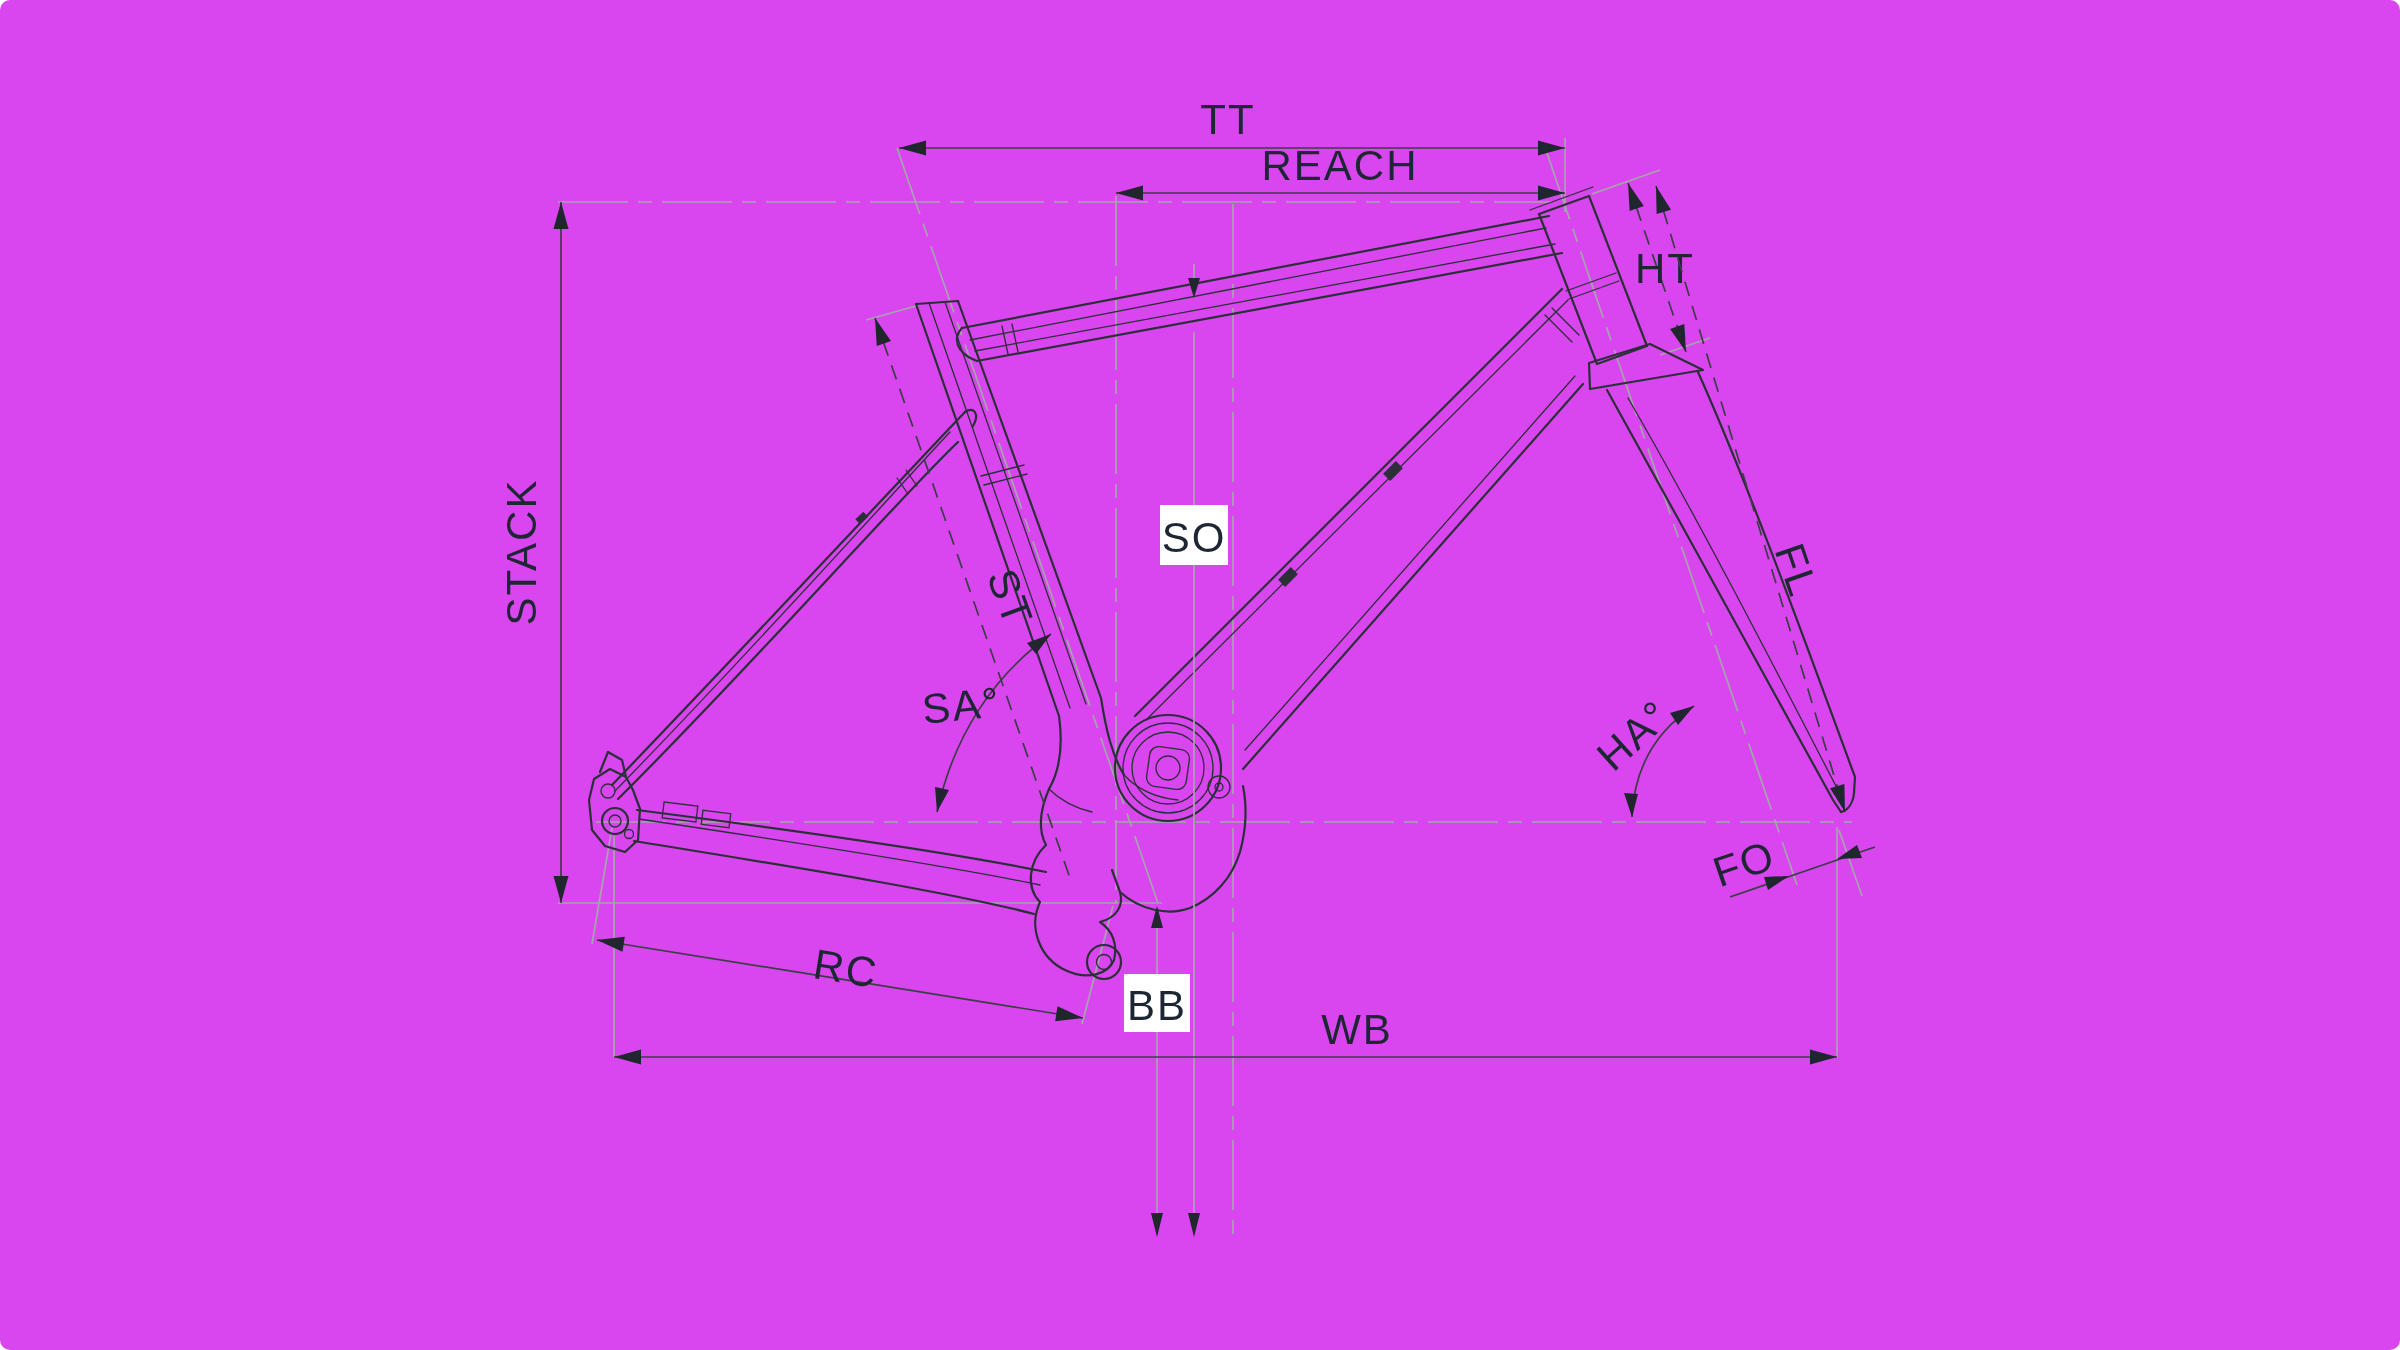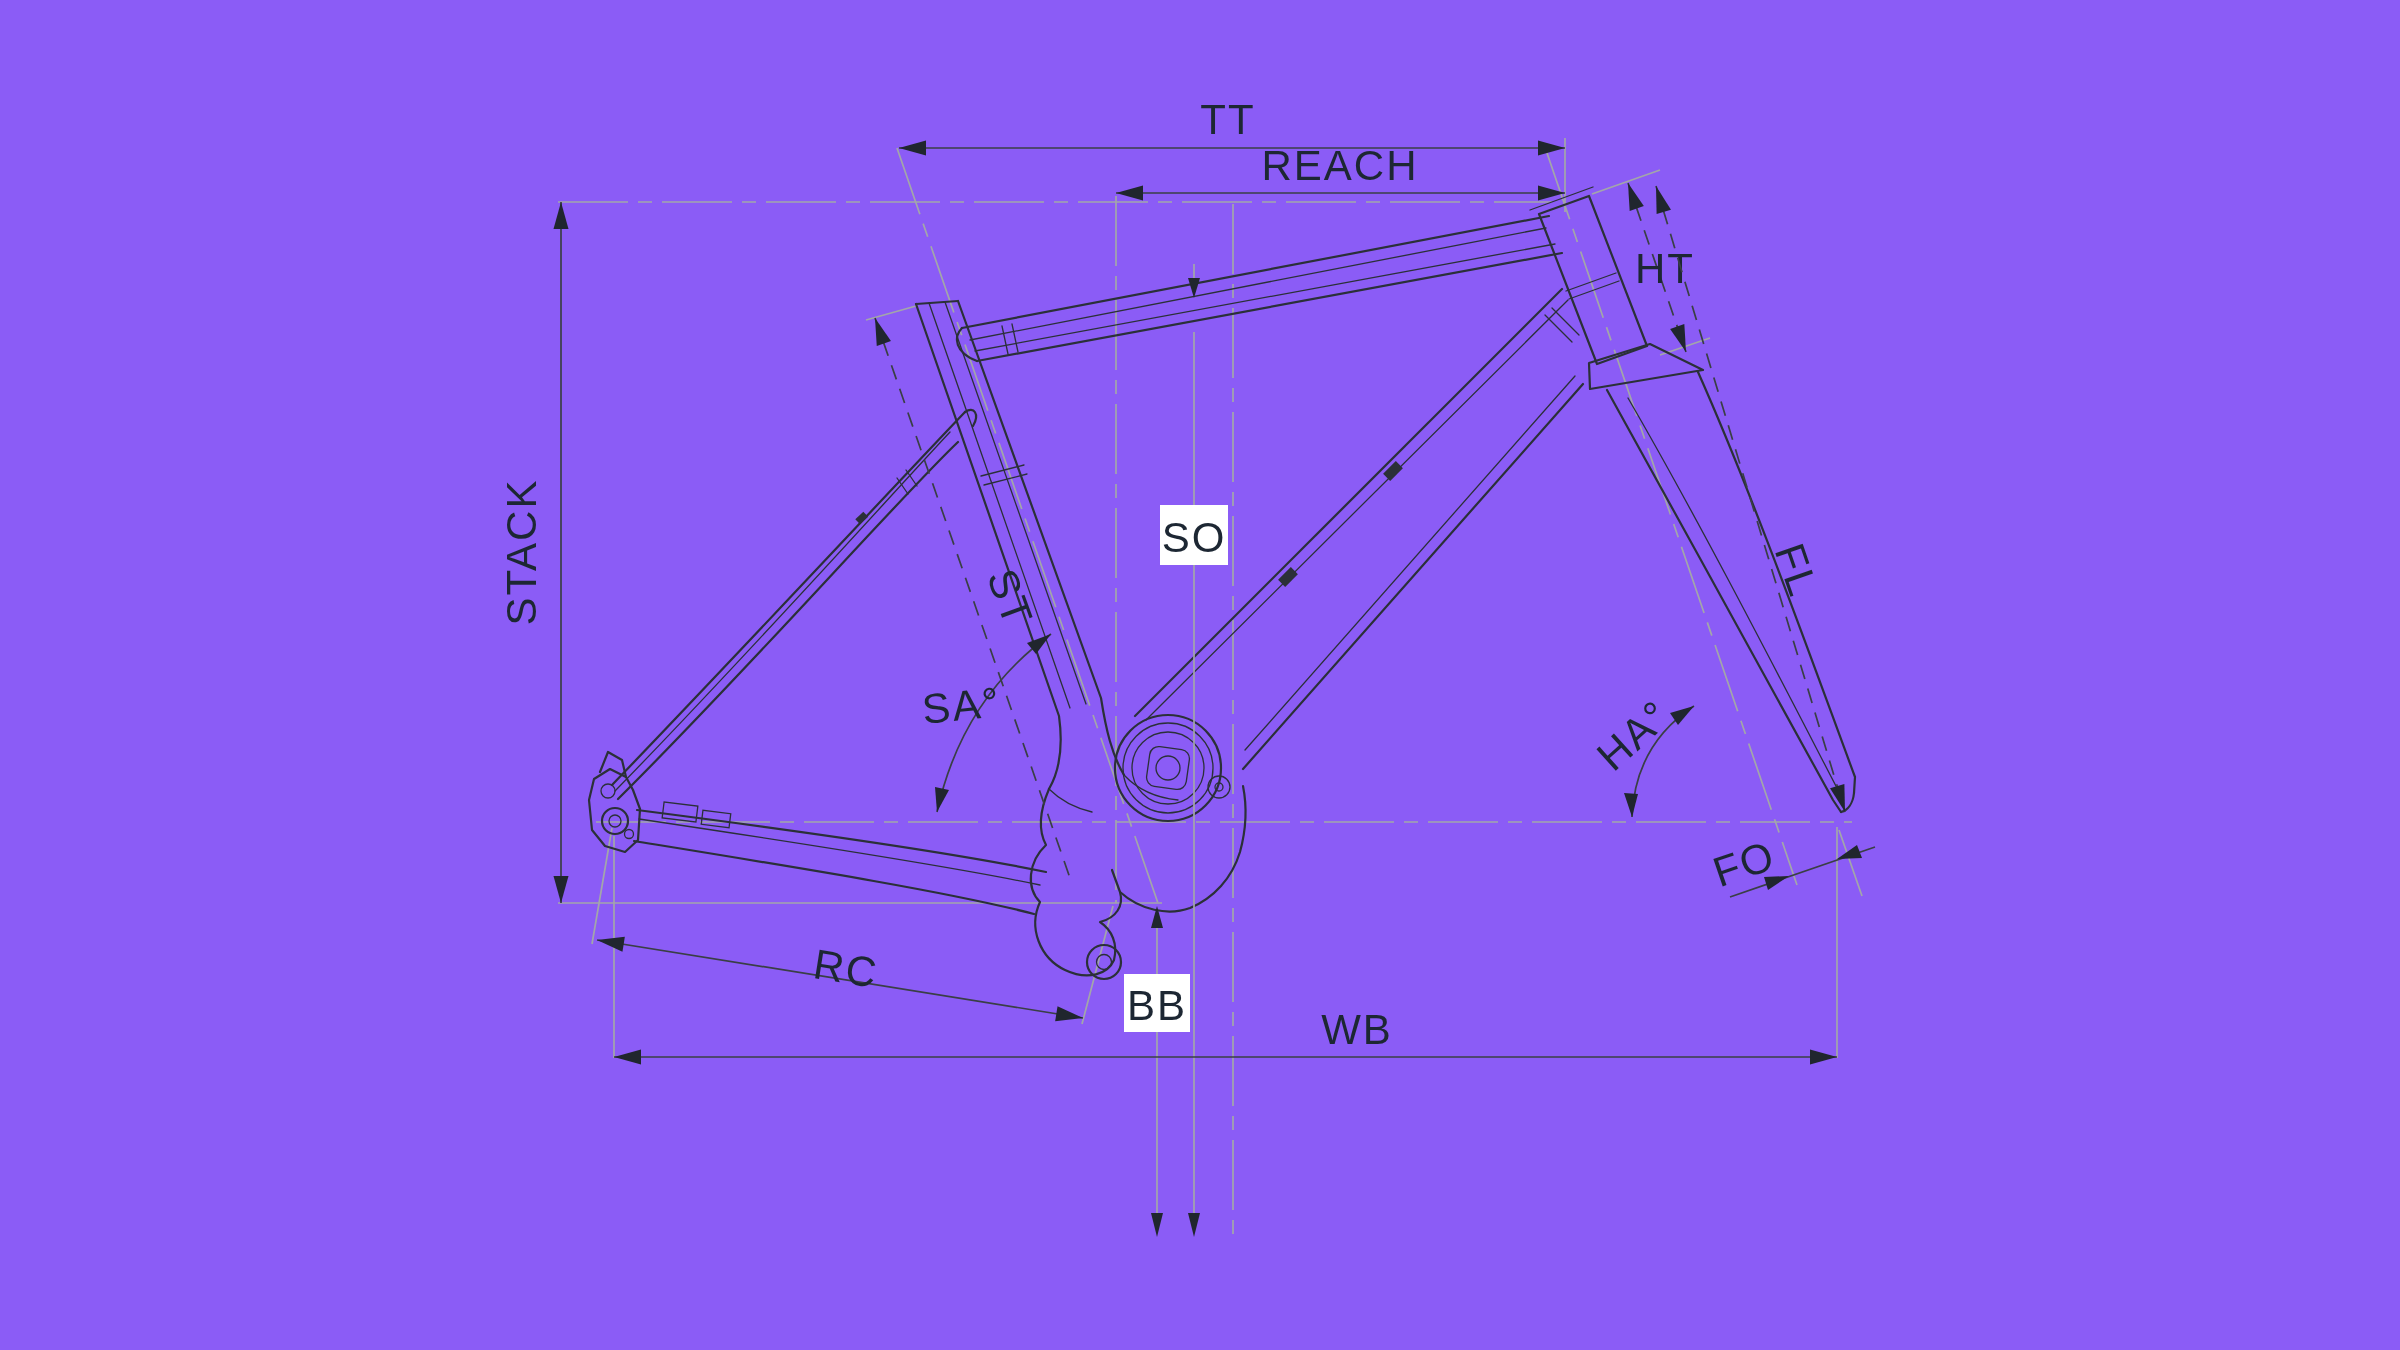--- a/index.html
+++ b/index.html
@@ -1,16 +1,16 @@
 <!DOCTYPE html>
 <html><head>
 <meta charset="utf-8">
 <style>
   html,body{margin:0;padding:0;background:#ffffff;}
-  .page{width:2400px;height:1350px;background:#8b5cf6;position:relative;overflow:hidden;}
+  .page{width:2400px;height:1350px;background:#d946ef;position:relative;overflow:hidden;border-radius:10px;}
   svg{display:block;}
   text{
     font-family:"Liberation Sans", sans-serif;
     fill:#1d2733;
     font-size:42px;
     letter-spacing:2px;
   }
   .lab{font-size:42px;}
   .frame{stroke:#2b3038;fill:none;stroke-width:2.2;stroke-linecap:round;stroke-linejoin:round;}
   .frame-thin{stroke:#2b3038;fill:none;stroke-width:1.3;stroke-linecap:round;}

